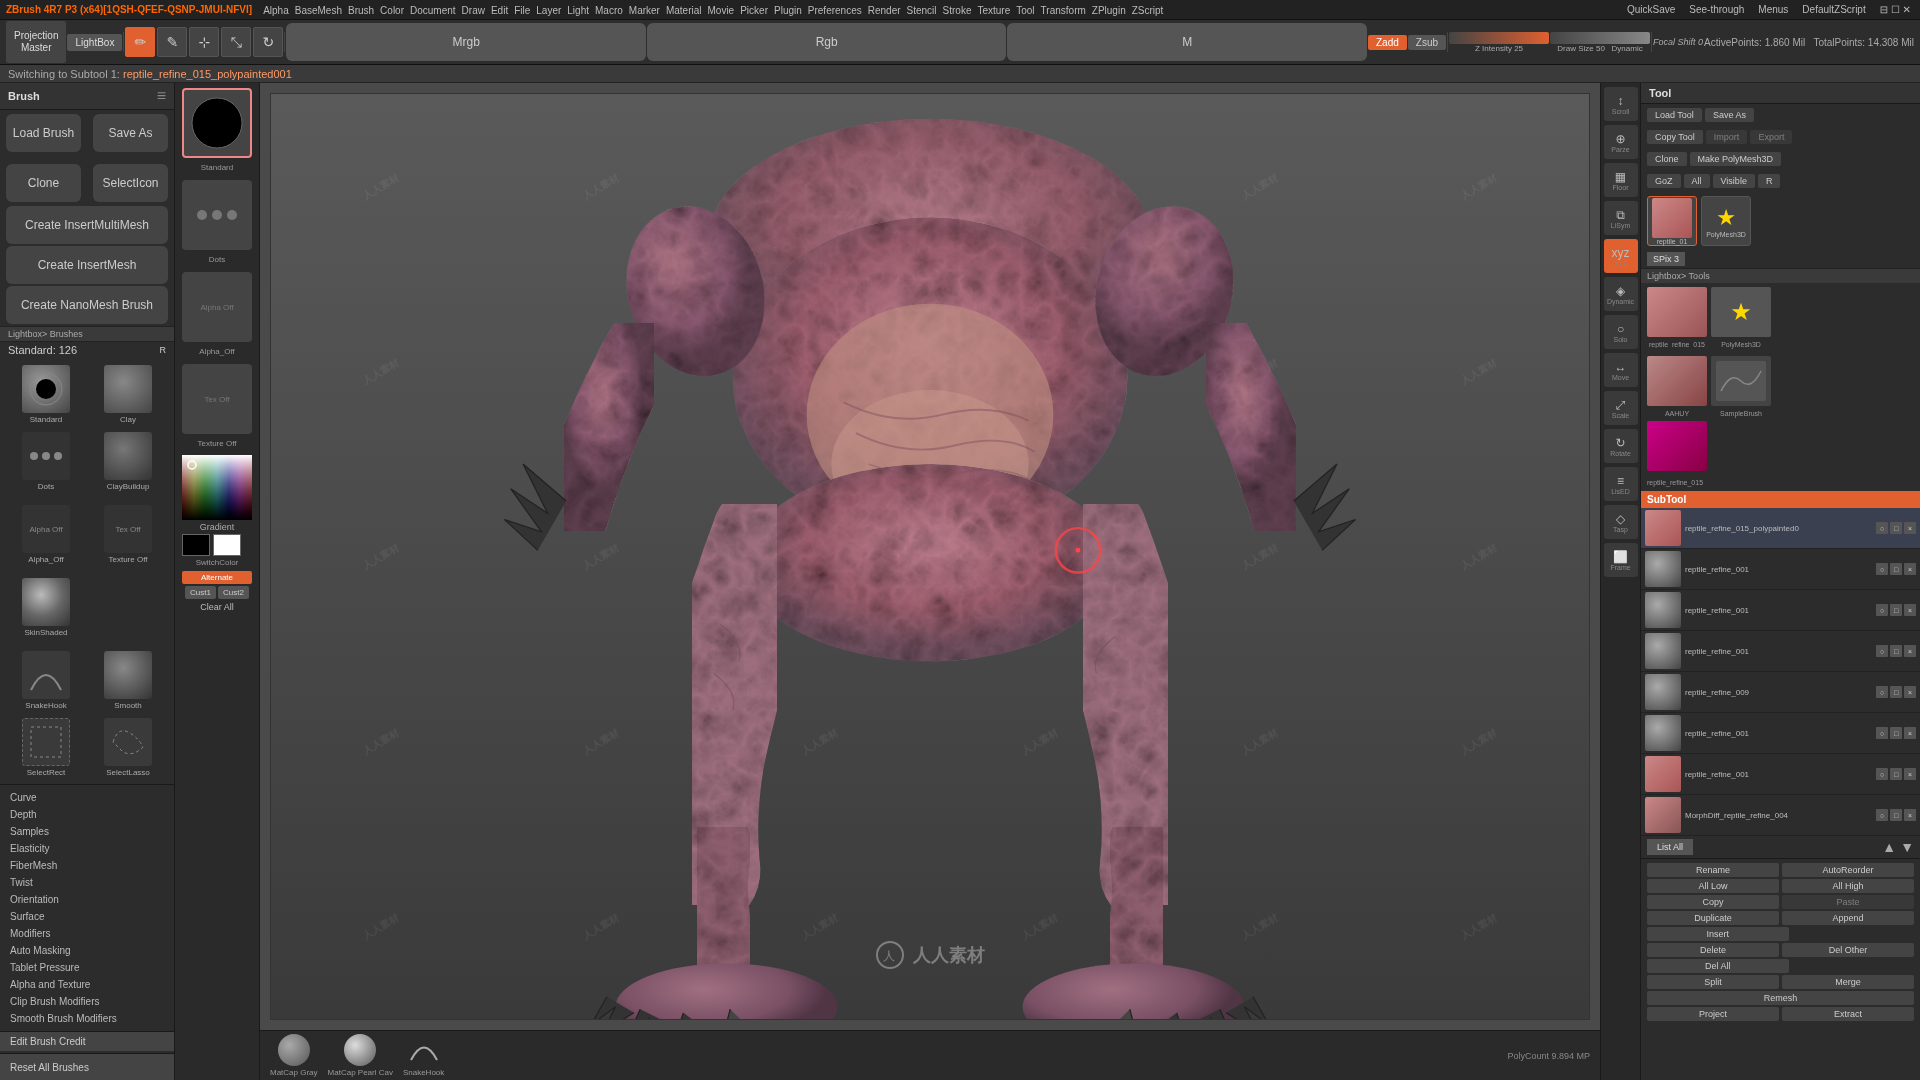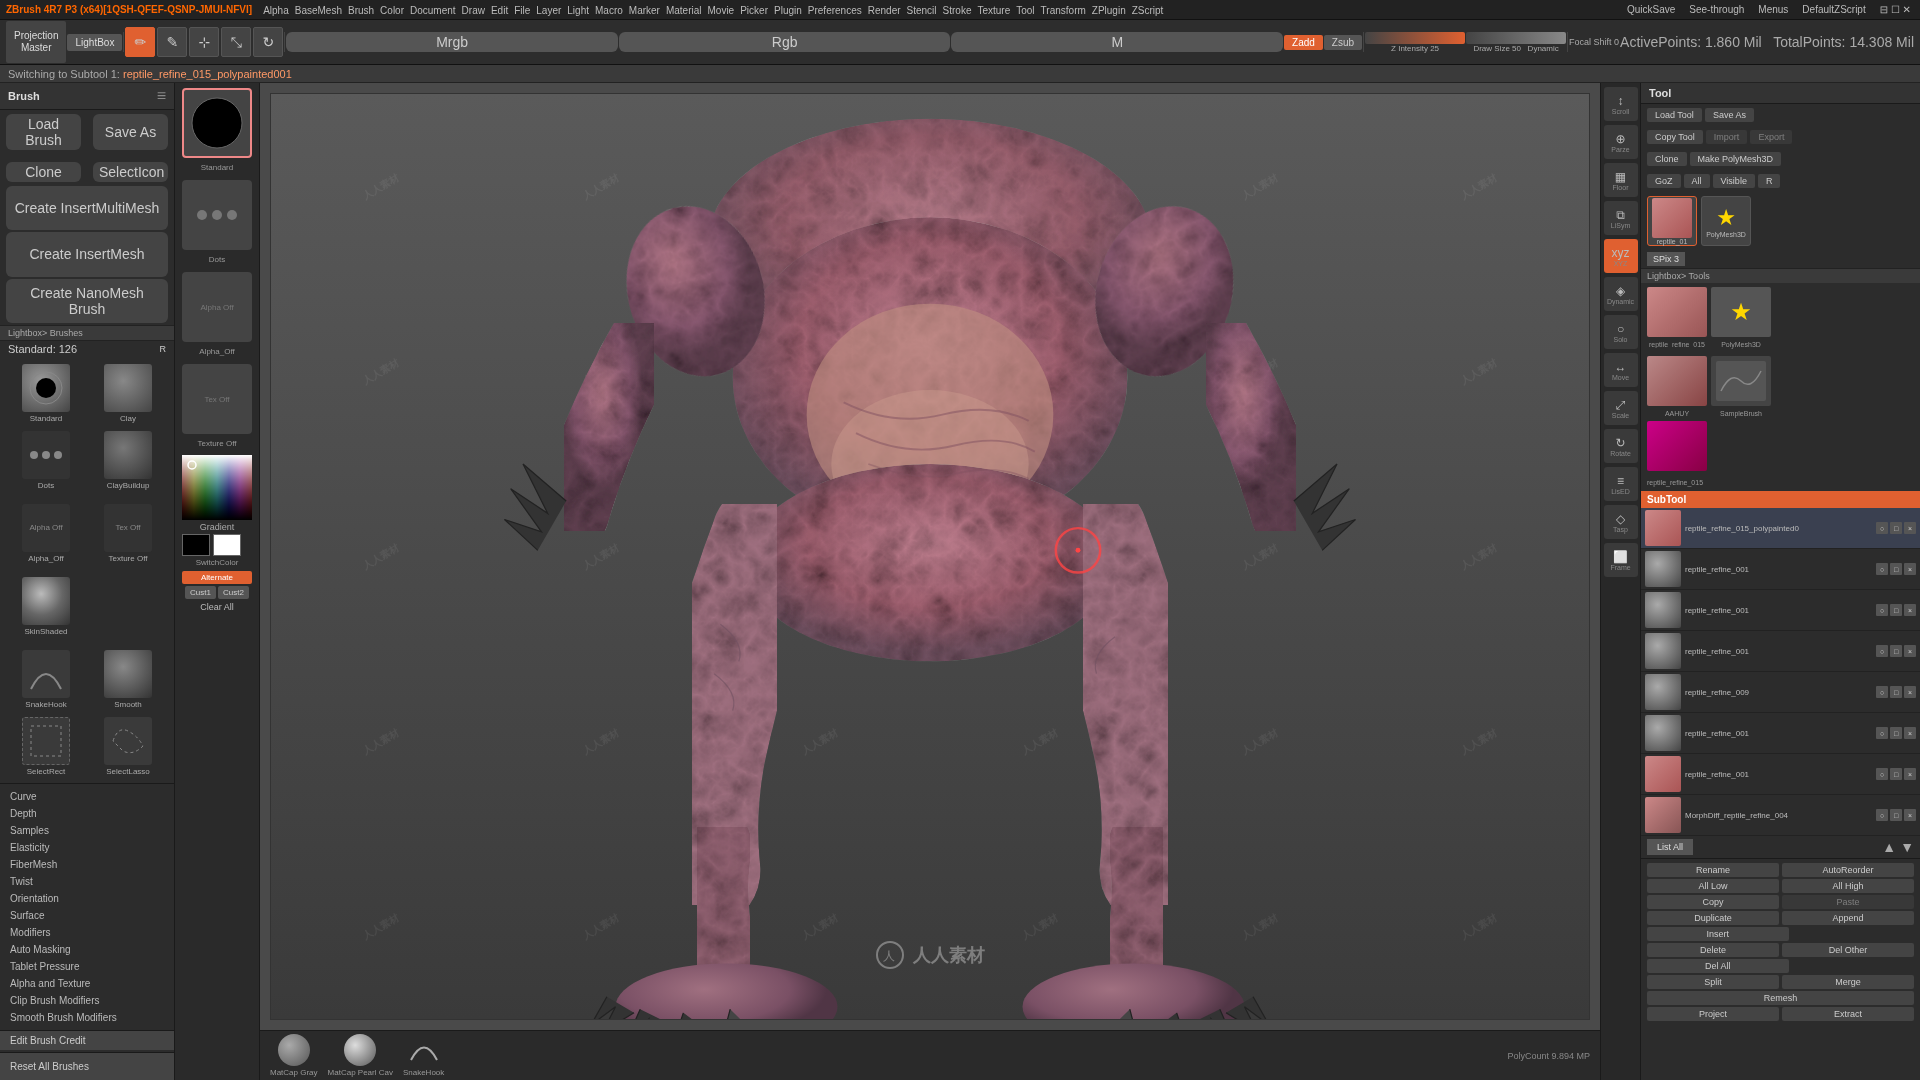--- a/index.html
+++ b/index.html
@@ -49,22 +49,22 @@
     .brush-top-buttons {
       display: flex;
       gap: 12px;
       padding: 4px 6px;
       flex-wrap: wrap;
     }
     .brush-btn {
       background: #444;
       color: #ccc;
       border: none;
-      padding: 2px 6px;
-      font-size: 14px;
+      padding: 12px 6px;
+      font-size: 12px;
       cursor: pointer;
       border-radius: 6px;
       flex: 1;
       min-width: 60px;
       text-align: center;
     }
 
     .brush-lightbox-label {
       background: #3a3a3a;
       color: #aaa;
@@ -341,25 +341,26 @@
       flex-direction: column;
       align-items: center;
     }
 
     .focal-shift-area {
       display: flex;
       align-items: center;
       gap: 4px;
       color: #aaa;
       font-size: 9px;
+      font-style: italic;
     }
 
     .active-points-info {
       color: #aaa;
-      font-size: 14px;
+      font-size: 10px;
       margin-left: auto;
     }
 
     
     .subtool-info-bar {
       background: #3a3a3a;
       height: 18px;
       display: flex;
       align-items: center;
       padding: 0 8px;

